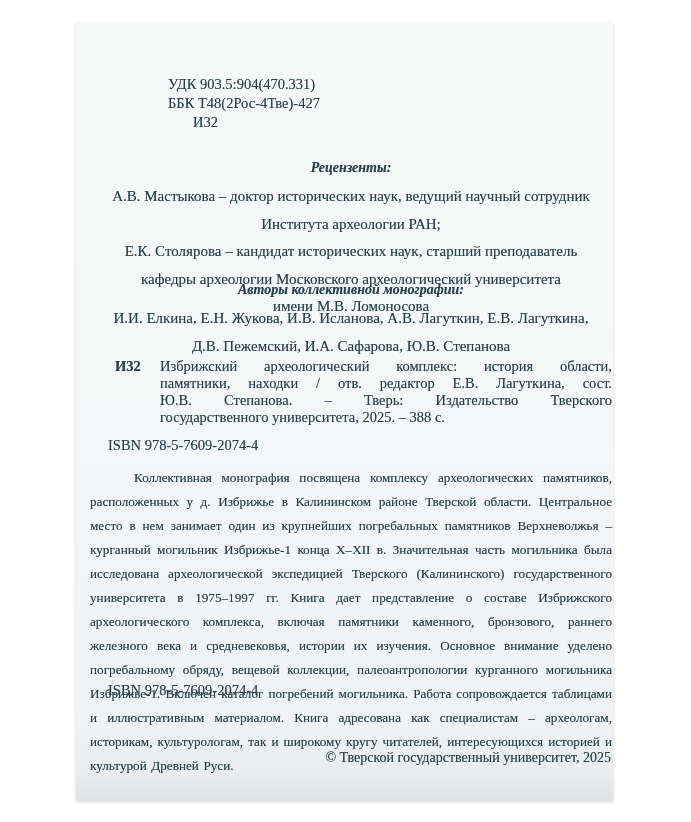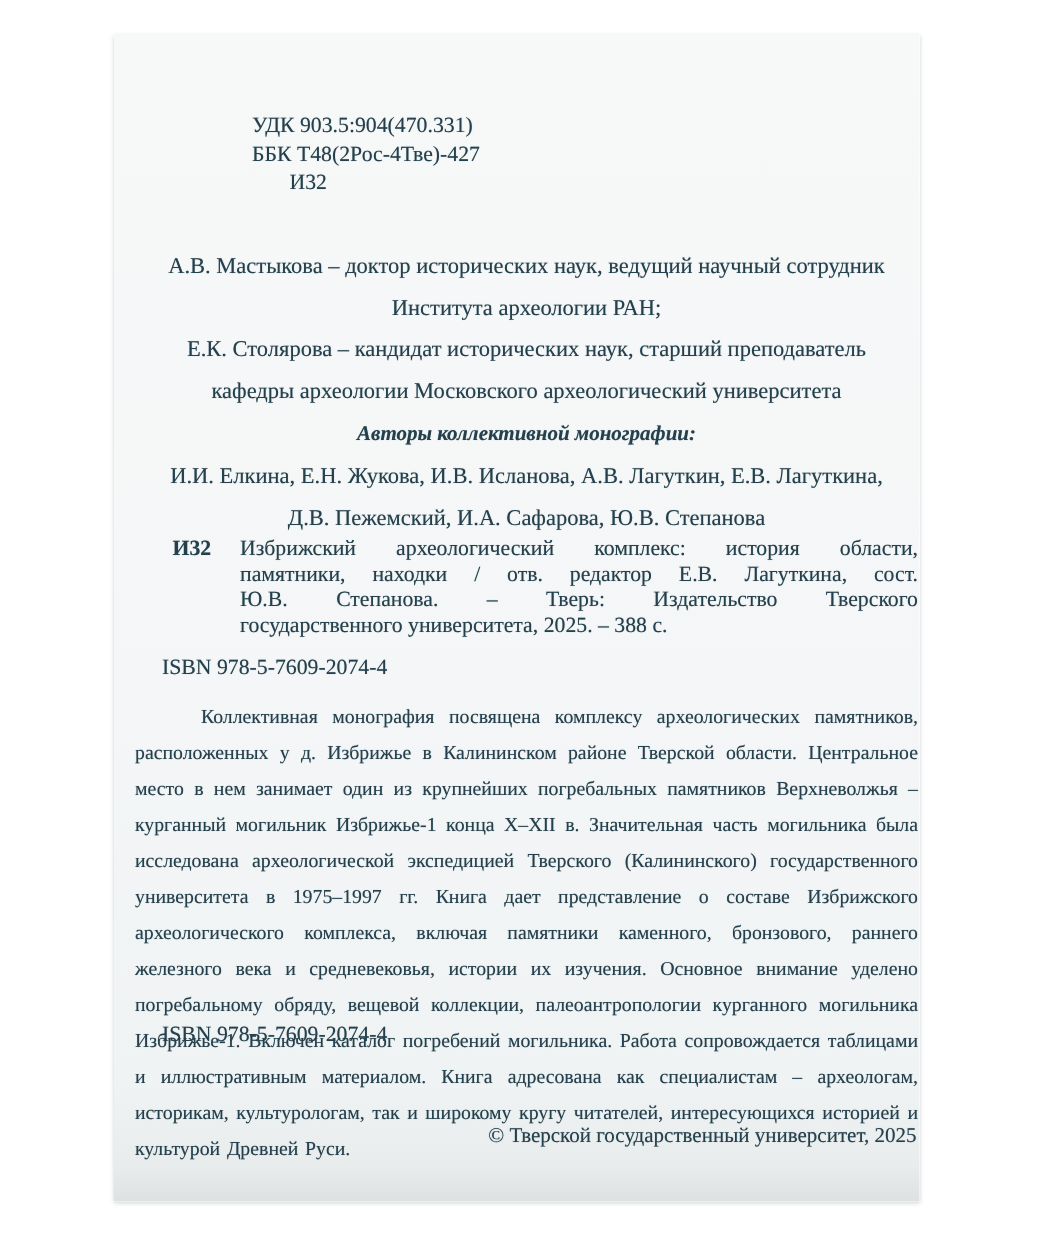--- a/index.html
+++ b/index.html
@@ -98,24 +98,26 @@
 <div class="stage">
   <div class="page">
 
     <div class="abs head-block">
       <div>УДК 903.5:904(470.331)</div>
       <div>ББК Т48(2Рос-4Тве)-427</div>
       <div class="head-code">И32</div>
     </div>
 
     <div class="abs centered-block reviewers-block">
+      <div class="block-heading">Рецензенты:</div>
       <div class="centered-line">А.В. Мастыкова – доктор исторических наук, ведущий научный сотрудник</div>
       <div class="centered-line">Института археологии РАН;</div>
       <div class="centered-line">Е.К. Столярова – кандидат исторических наук, старший преподаватель</div>
       <div class="centered-line">кафедры археологии Московского археологический университета</div>
+      <div class="centered-line">имени М.В. Ломоносова</div>
     </div>
 
     <div class="abs centered-block authors-block">
       <div class="block-heading">Авторы коллективной монографии:</div>
       <div class="centered-line">И.И. Елкина, Е.Н. Жукова, И.В. Исланова, А.В. Лагуткин, Е.В. Лагуткина,</div>
       <div class="centered-line">Д.В. Пежемский, И.А. Сафарова, Ю.В. Степанова</div>
     </div>
 
     <div class="abs catalog-block">
       <span class="catalog-code">И32</span>

